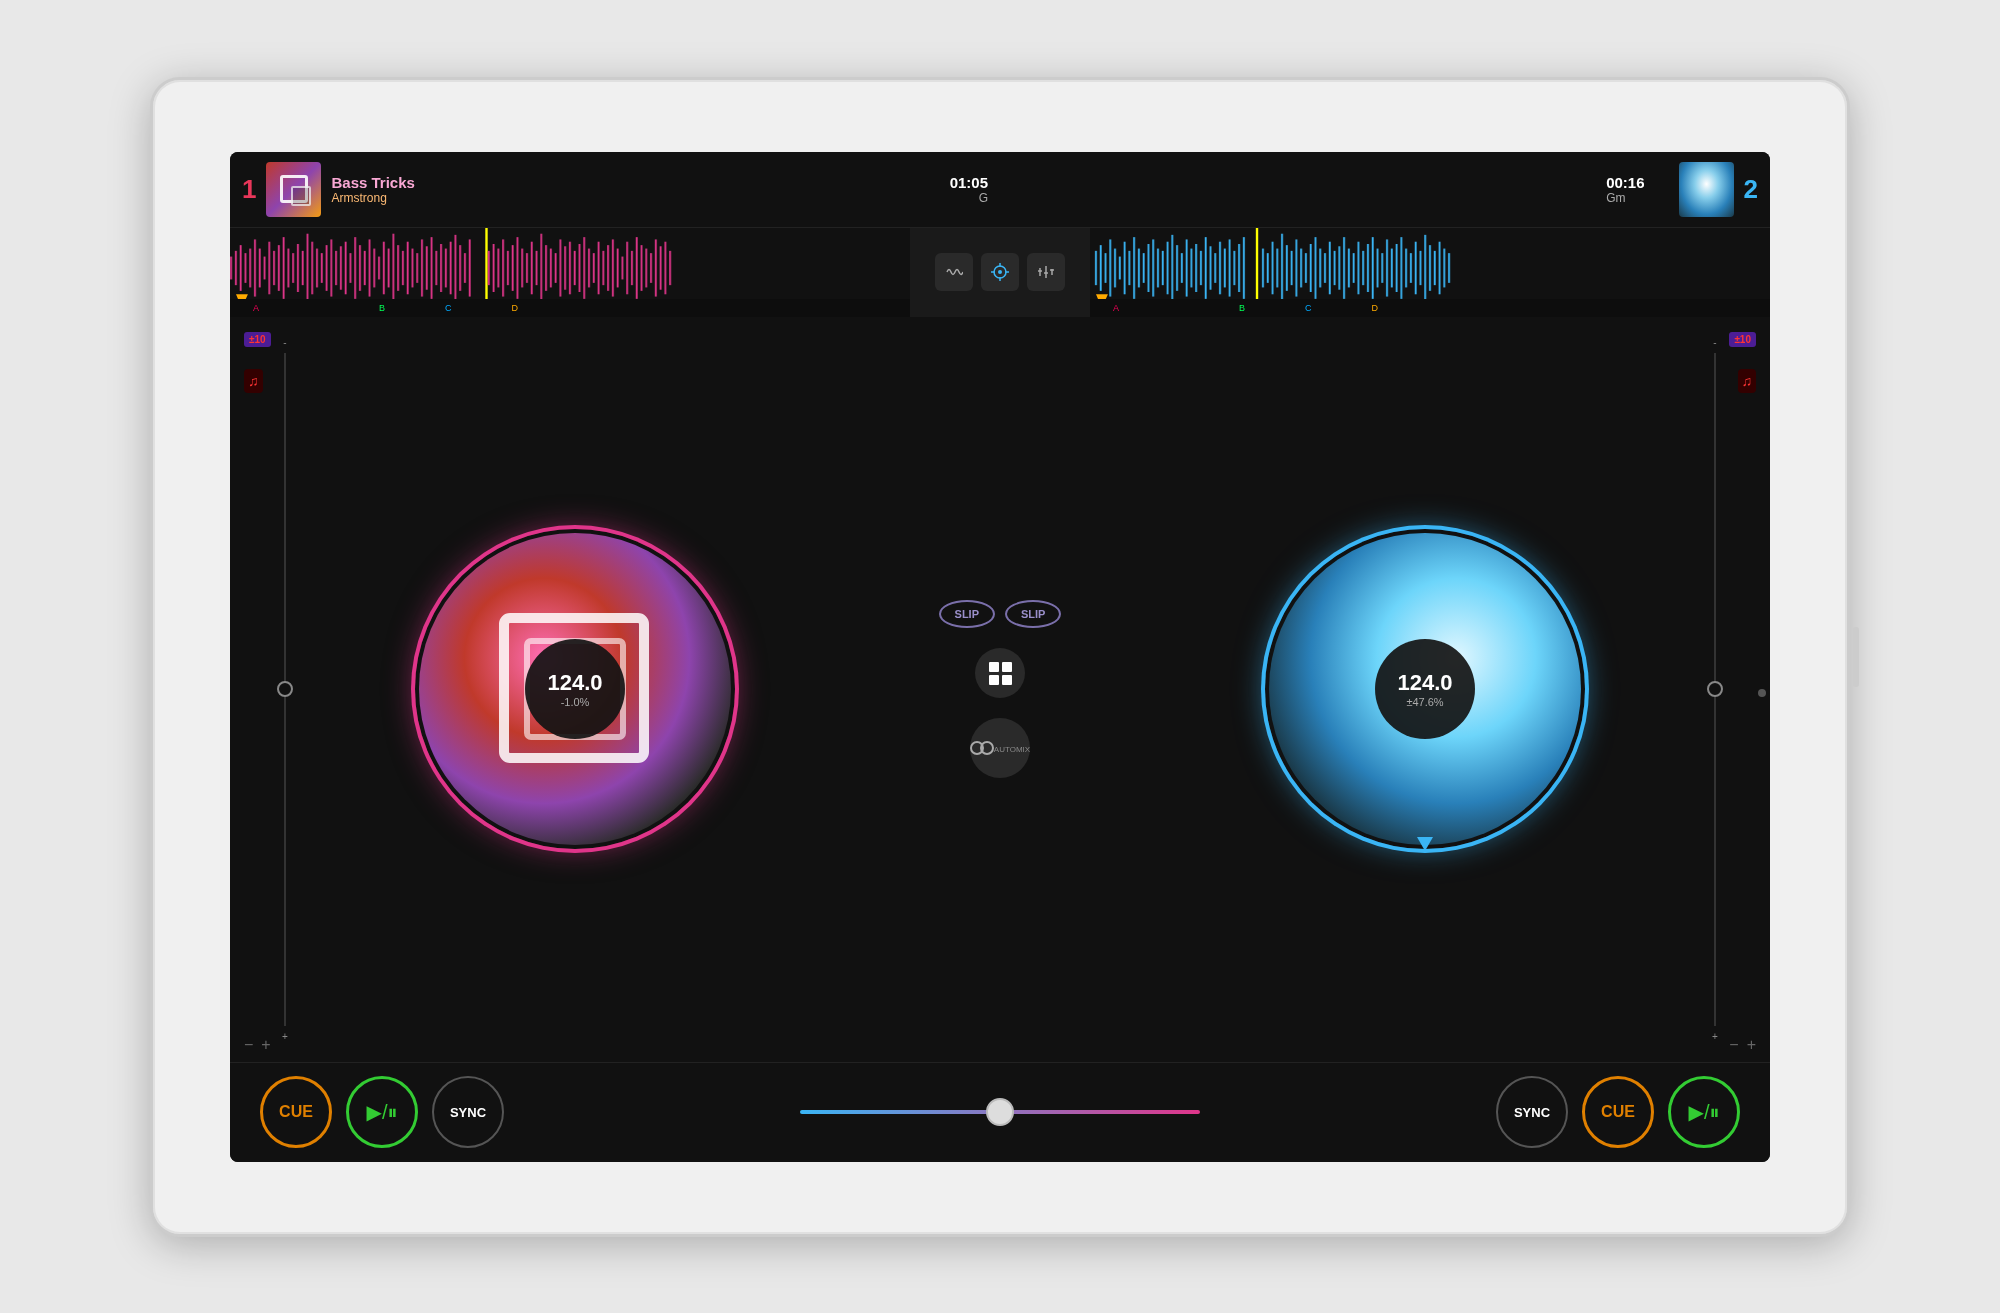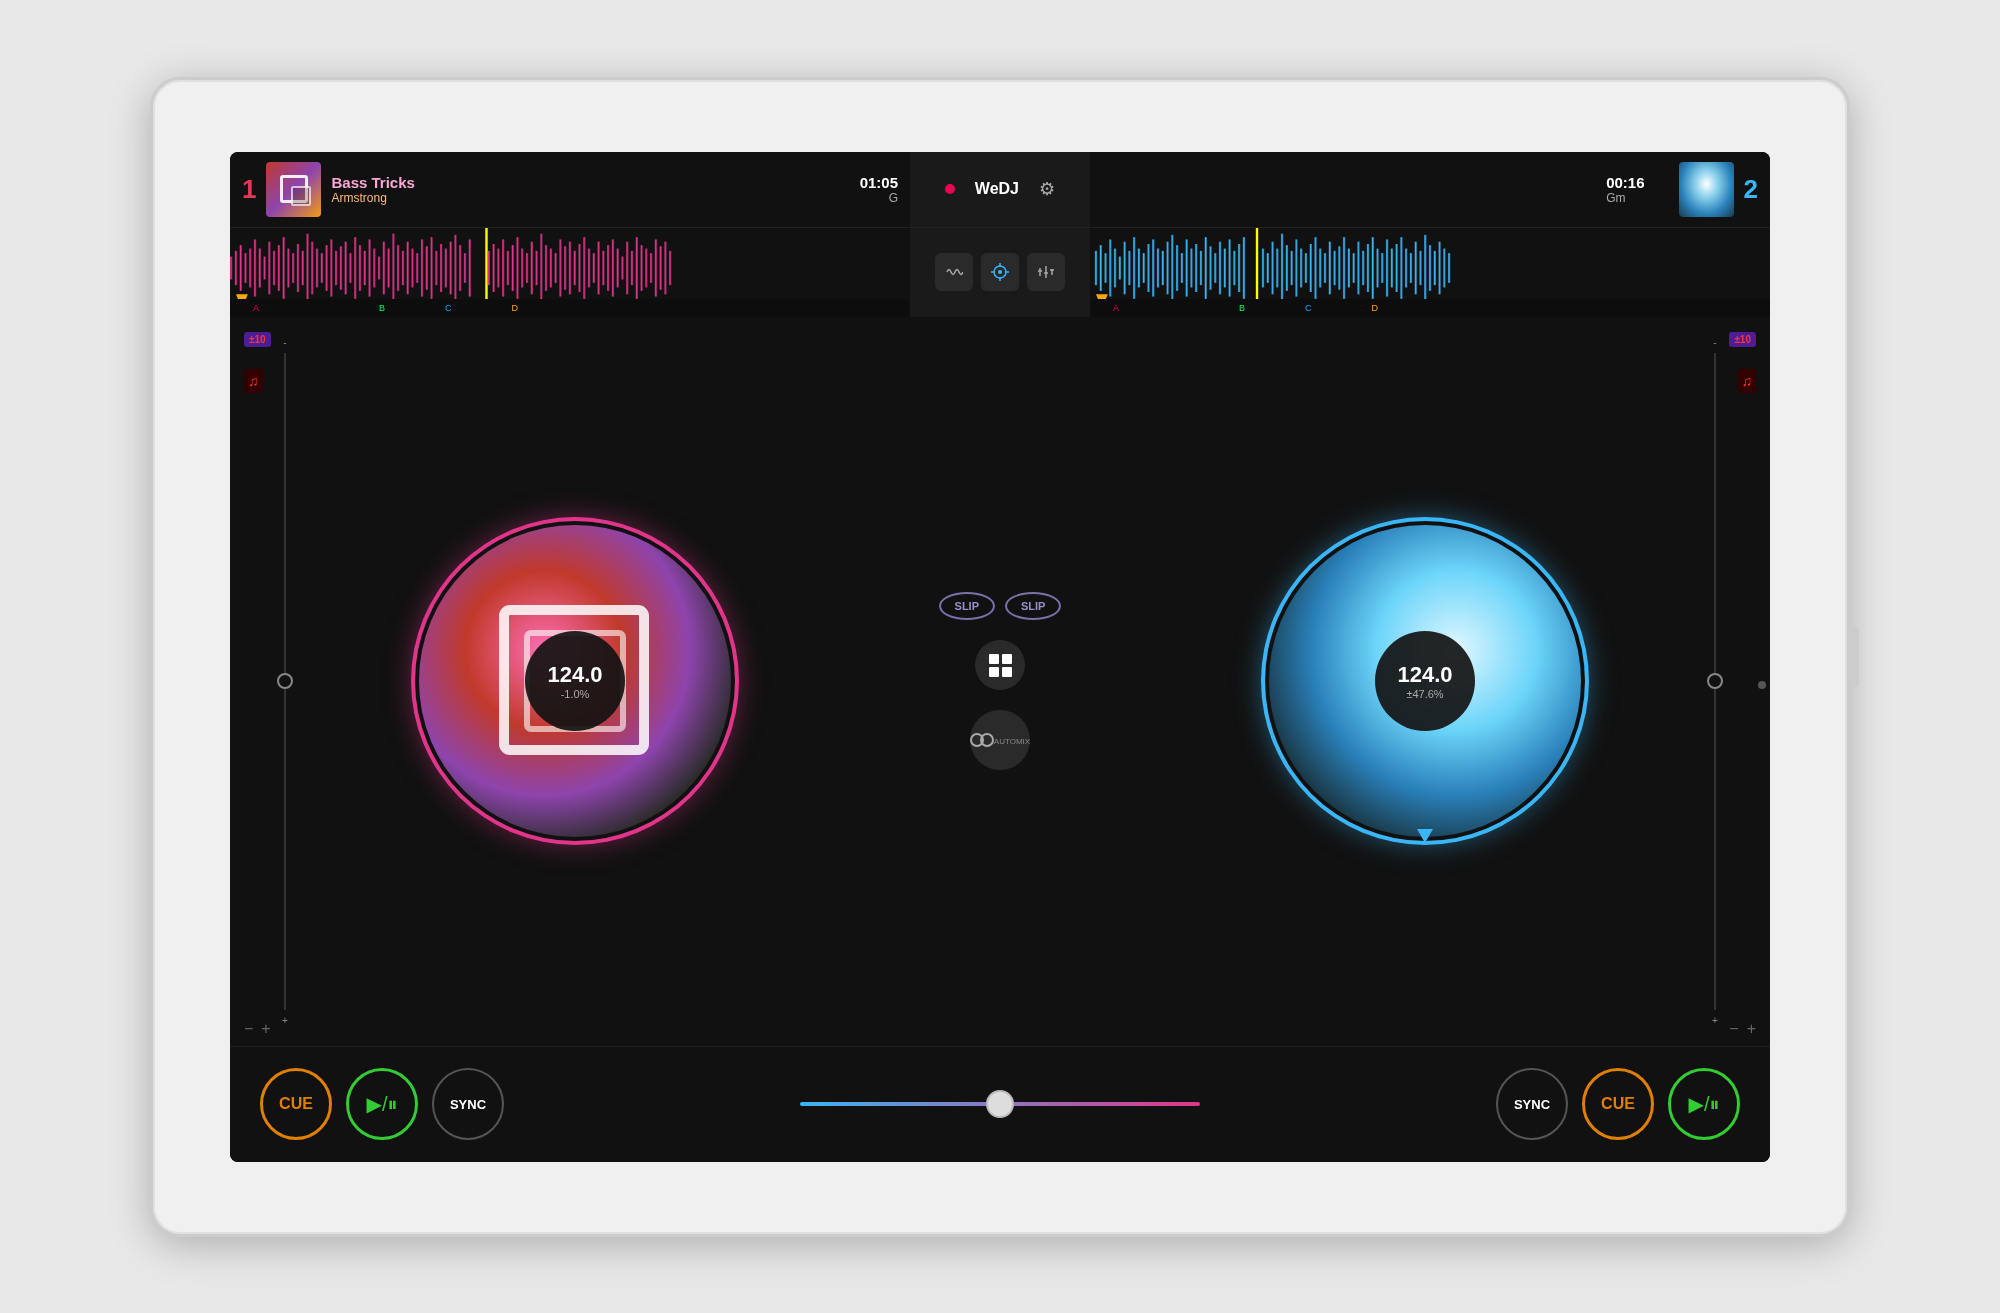--- a/index.html
+++ b/index.html
@@ -385,21 +385,21 @@
     .music-note {
       color: #ff3333;
       font-size: 14px;
       background: #330000;
       padding: 4px;
       border-radius: 4px;
     }
 
     
     .bottom-bar {
-      height: 116px;
+      height: 100px;
       background: #111;
       display: flex;
       align-items: center;
       justify-content: space-between;
       padding: 0 30px;
       border-top: 1px solid #222;
     }
     .left-controls {
       display: flex;
       align-items: center;
@@ -537,27 +537,20 @@
         <div class="track-details">
           <div class="track-title">Bass Tricks</div>
           <div class="track-artist">Armstrong</div>
         </div>
         <div class="track-time">
           <div class="time">01:05</div>
           <div class="key">G</div>
         </div>
       </div>
 
-      <div class="center-controls">
-        <div class="center-top">
-          <div class="rec-dot"></div>
-          <span class="app-name">WeDJ</span>
-          <span class="gear-icon">⚙</span>
-        </div>
-      </div>
 
       <div class="deck-info" style="flex-direction: row-reverse;">
         <span class="deck-number right">2</span>
         <div class="track-art track-art-right">
           <div class="art-dots"></div>
         </div>
         <div class="track-time" style="text-align:left; margin-right:24px;">
           <div class="time">00:16</div>
           <div class="key">Gm</div>
         </div>

